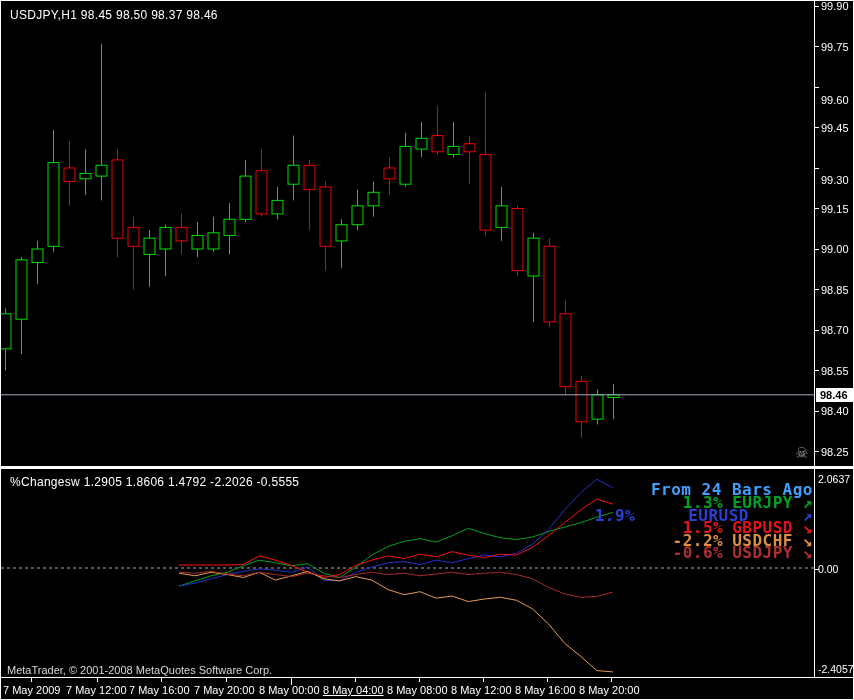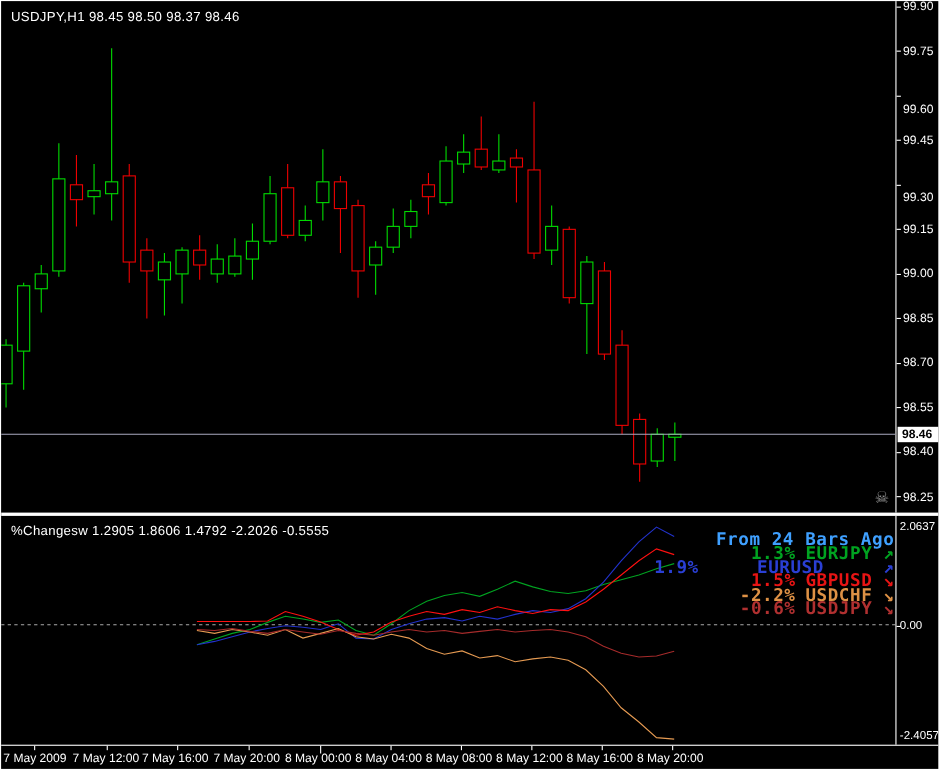--- a/index.html
+++ b/index.html
@@ -284,25 +284,26 @@
       <div class="tlabel" style="left: 2px;">7 May 2009</div>
       <div class="ttick" style="left: 96px; height: 4px;"></div>
       <div class="tlabel" style="left: 65px;">7 May 12:00</div>
       <div class="ttick" style="left: 160px; height: 4px;"></div>
       <div class="tlabel" style="left: 128px;">7 May 16:00</div>
       <div class="ttick" style="left: 225px; height: 4px;"></div>
       <div class="tlabel" style="left: 193px;">7 May 20:00</div>
       <div class="ttick" style="left: 290px; height: 7px;"></div>
       <div class="tlabel" style="left: 258px;">8 May 00:00</div>
       <div class="ttick" style="left: 354px; height: 4px;"></div>
-      <div class="tlabel" style="left: 322px;">8 May 04:00</div>
+      <div class="tlabel" style="left: 322px; text-decoration: underline;">8 May 04:00</div>
       <div class="ttick" style="left: 418px; height: 4px;"></div>
       <div class="tlabel" style="left: 386px;">8 May 08:00</div>
       <div class="ttick" style="left: 482px; height: 4px;"></div>
       <div class="tlabel" style="left: 450px;">8 May 12:00</div>
       <div class="ttick" style="left: 546px; height: 4px;"></div>
       <div class="tlabel" style="left: 514px;">8 May 16:00</div>
       <div class="ttick" style="left: 610px; height: 4px;"></div>
       <div class="tlabel" style="left: 578px;">8 May 20:00</div>
     </div>
 
+  <div id="copyright">MetaTrader, © 2001-2008 MetaQuotes Software Corp.</div>
 
 </div>
 
 </body></html>

